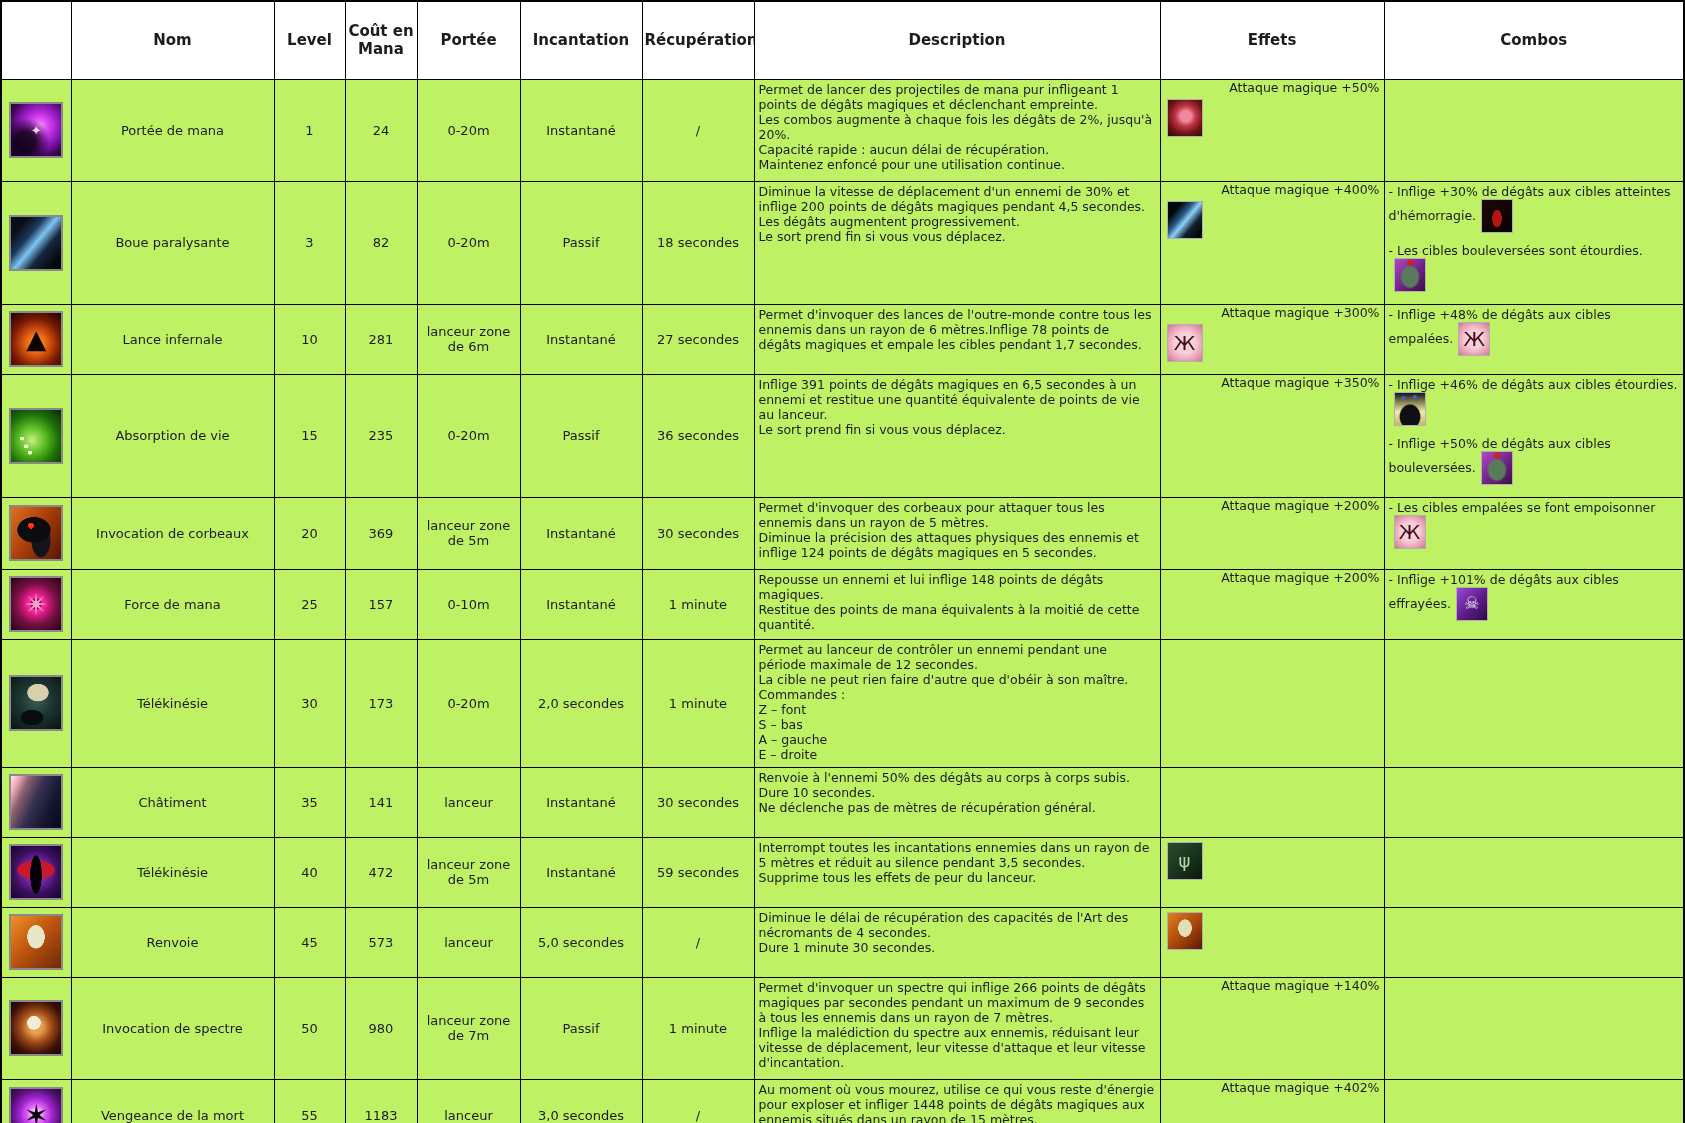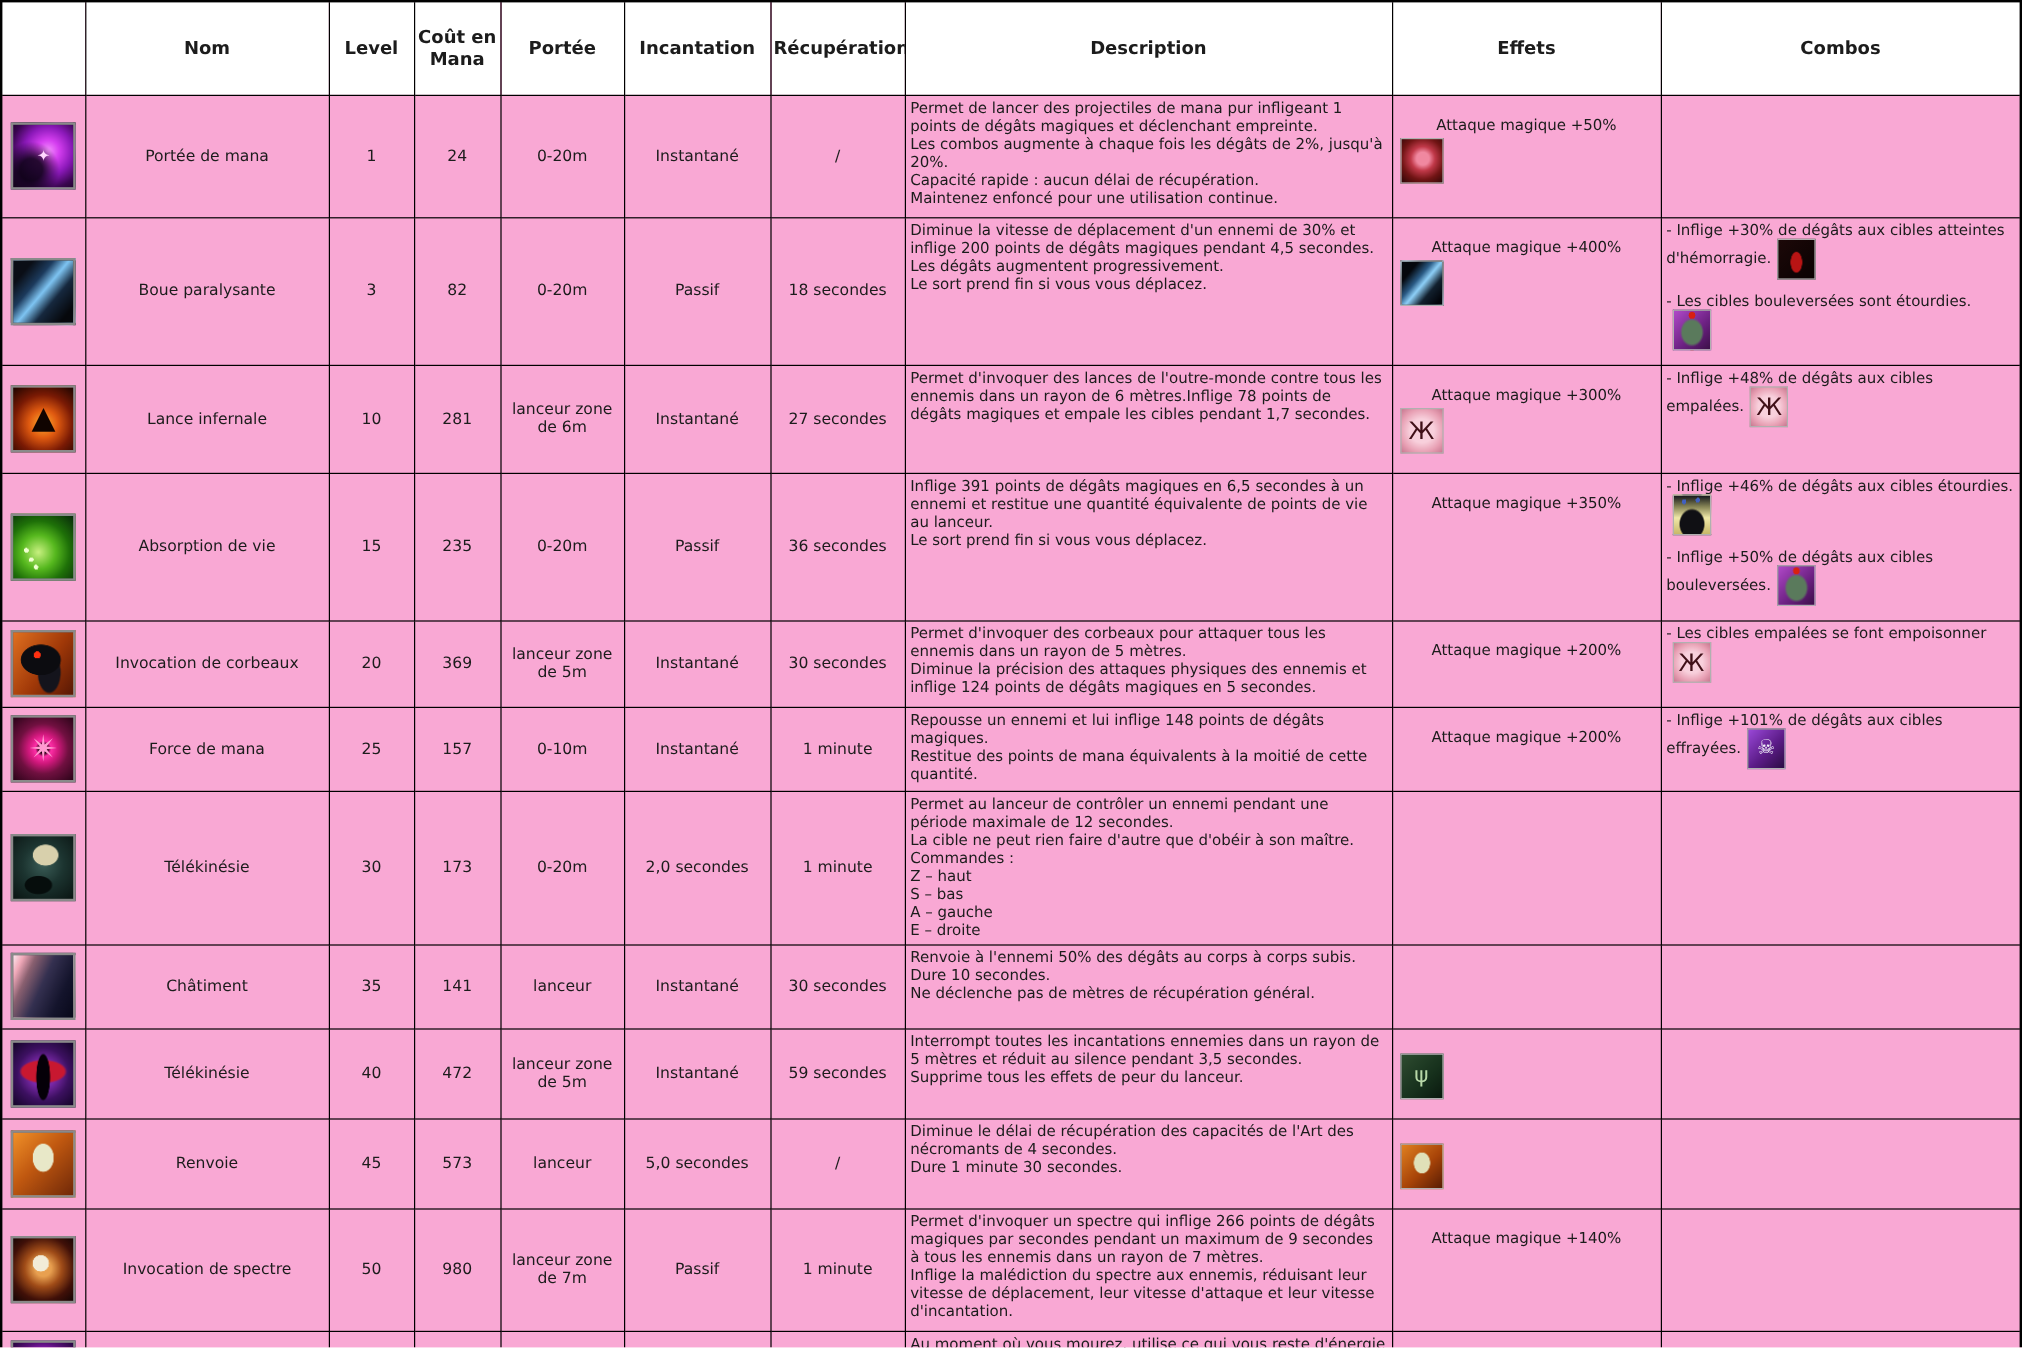--- a/index.html
+++ b/index.html
@@ -1,24 +1,24 @@
 <!DOCTYPE html>
 <html><head>
 <meta charset="utf-8">
 <style>
   html,body{margin:0;padding:0;background:#fff;}
   body{font-family:"DejaVu Sans","Liberation Sans",sans-serif;color:#1c1c1c;}
-  .wrap{width:1685px;height:1123px;background:#f9a8d4;overflow:hidden;}
+  .wrap{width:1685px;height:1123px;background:#bef264;overflow:hidden;}
   table.spells{border-collapse:collapse;table-layout:fixed;width:1683px;border:2px solid #000;}
   table.spells th,table.spells td{border:1px solid #000;overflow:hidden;}
   th.hdr{font-size:15px;font-weight:bold;text-align:center;vertical-align:middle;padding:2px;background:#fff;}
   td.c{text-align:center;vertical-align:middle;font-size:13px;padding:2px;}
   td.icon-cell{text-align:center;vertical-align:middle;padding:2px;}
   td.desc{vertical-align:top;text-align:left;font-size:12.5px;line-height:1.2;padding:2px 4px;}
-  td.fx{vertical-align:top;text-align:center;font-size:12.5px;line-height:1.2;padding:16px 4px;}
+  td.fx{vertical-align:top;text-align:right;font-size:12.5px;line-height:1.2;padding:0 4px;}
   td.combo{vertical-align:top;text-align:left;font-size:12.5px;line-height:1.2;padding:2px 4px;}
   .desc-line{margin:0;}
   .spell-icon{width:50px;height:52px;border:2px solid #8a8a8a;margin:0 auto;position:relative;display:block;}
   .spell-icon span{position:absolute;left:0;top:0;width:100%;height:100%;display:flex;align-items:center;justify-content:center;}
   .mini-icon{width:34px;height:36px;border:1px solid #b0b0b0;position:relative;display:block;margin:4px 0 0 2px;}
   .mini-icon span{position:absolute;left:0;top:0;width:100%;height:100%;display:flex;align-items:center;justify-content:center;}
   .combo-icon{width:30px;height:32px;border:1px solid #b0b0b0;position:relative;display:inline-block;vertical-align:middle;margin-left:5px;}
   .combo-icon span{position:absolute;left:0;top:0;width:100%;height:100%;display:flex;align-items:center;justify-content:center;}
   .combo-block{margin:0 0 10px 0;}
   .fx-text{margin:0;}
@@ -201,21 +201,21 @@
           <td class="c">Télékinésie</td>
           <td class="c">30</td>
           <td class="c">173</td>
           <td class="c">0-20m</td>
           <td class="c">2,0 secondes</td>
           <td class="c">1 minute</td>
           <td class="desc">
             <div class="desc-line">Permet au lanceur de contrôler un ennemi pendant une période maximale de 12 secondes.</div>
             <div class="desc-line">La cible ne peut rien faire d'autre que d'obéir à son maître.</div>
             <div class="desc-line">Commandes :</div>
-            <div class="desc-line">Z – haut</div>
+            <div class="desc-line">Z – font</div>
             <div class="desc-line">S – bas</div>
             <div class="desc-line">A – gauche</div>
             <div class="desc-line">E – droite</div>
           </td>
           <td class="fx"></td>
           <td class="combo"></td>
         </tr>
         <tr style="height: 70px;">
           <td class="icon-cell">
             <div class="spell-icon" style="background: linear-gradient(115deg, rgb(252, 232, 238) 0%, rgb(240, 168, 184) 12%, rgb(138, 96, 112) 26%, rgb(52, 48, 80) 48%, rgb(20, 20, 44) 75%, rgb(8, 8, 26) 100%);"></div>

